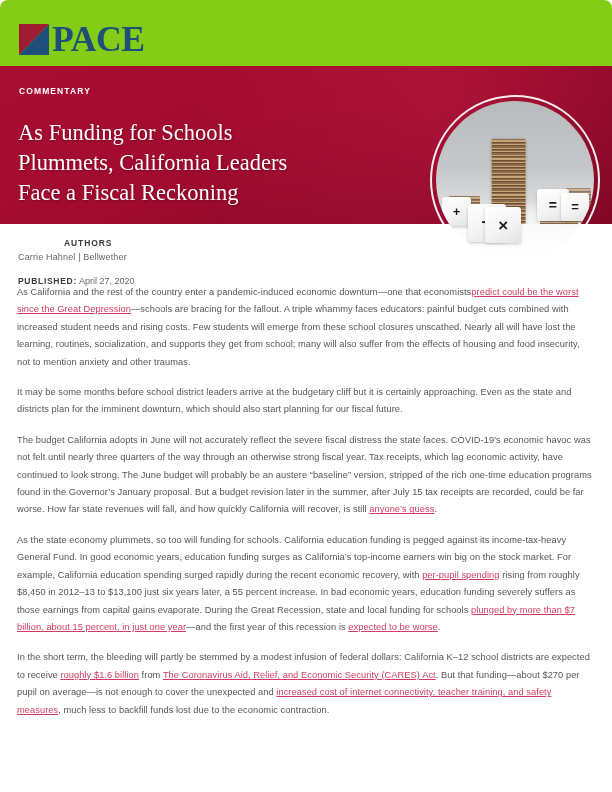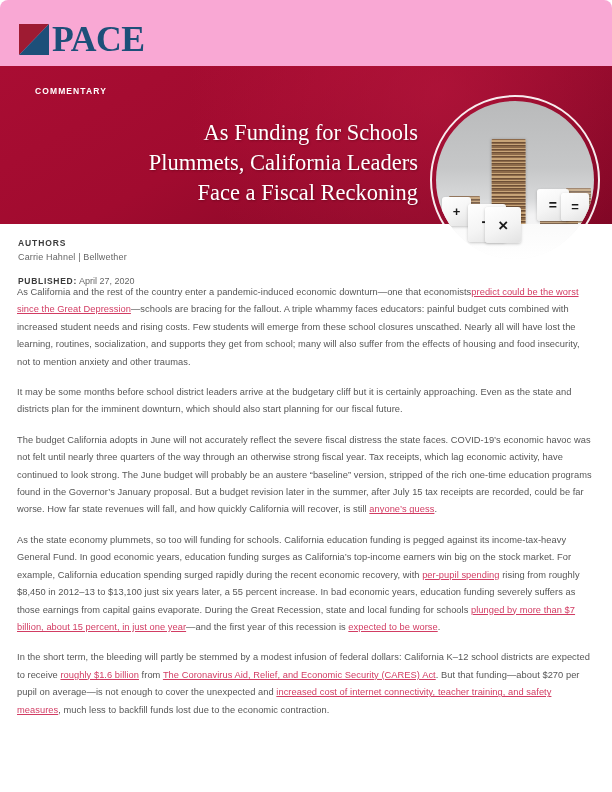--- a/index.html
+++ b/index.html
@@ -25,21 +25,21 @@
     background: #ffffff;
     box-sizing: border-box;
   }
 
   
   #logo-bar {
     position: absolute;
     left: 0; top: 0;
     width: 612px;
     height: 84px;
-    background: #f9a8d4;
+    background: #84cc16;
     border-radius: 8px;
   }
   #logo {
     position: absolute;
     left: 19px;
     top: 22px;
     display: flex;
     align-items: center;
     height: 34px;
   }
@@ -89,35 +89,33 @@
     overflow: visible;
   }
   #hero-kicker {
     position: absolute;
     left: 19px;
     top: 20px;
     color: #ffffff;
     font-size: 8.5px;
     font-weight: bold;
     letter-spacing: 1.1px;
-    margin-left: 16px;
   }
   #hero-title {
     position: absolute;
     left: 18px;
     top: 37px;
     width: 400px;
     color: #ffffff;
     font-family: "Liberation Serif", serif;
     font-size: 22.5px;
     line-height: 30px;
     font-weight: normal;
     text-shadow: 1px 1px 2px rgba(80,0,20,0.45);
     white-space: pre-line;
-    text-align: right;
   }
 
   
   #hero-photo-wrap {
     position: absolute;
     left: 430px;
     top: 29px;
     width: 170px;
     height: 170px;
     border-radius: 50%;
@@ -243,20 +241,21 @@
     left: 18px;
     top: 238px;
     width: 400px;
     color: #555555;
   }
   .meta-label {
     font-size: 8.5px;
     font-weight: bold;
     letter-spacing: 0.9px;
     color: #3b3b3b;
+    margin-left: 46px;
   }
   .meta-value {
     font-size: 9px;
     color: #666666;
     margin-top: 4px;
     letter-spacing: 0.15px;
   }
   #published {
     margin-top: 14px;
     font-size: 9px;

